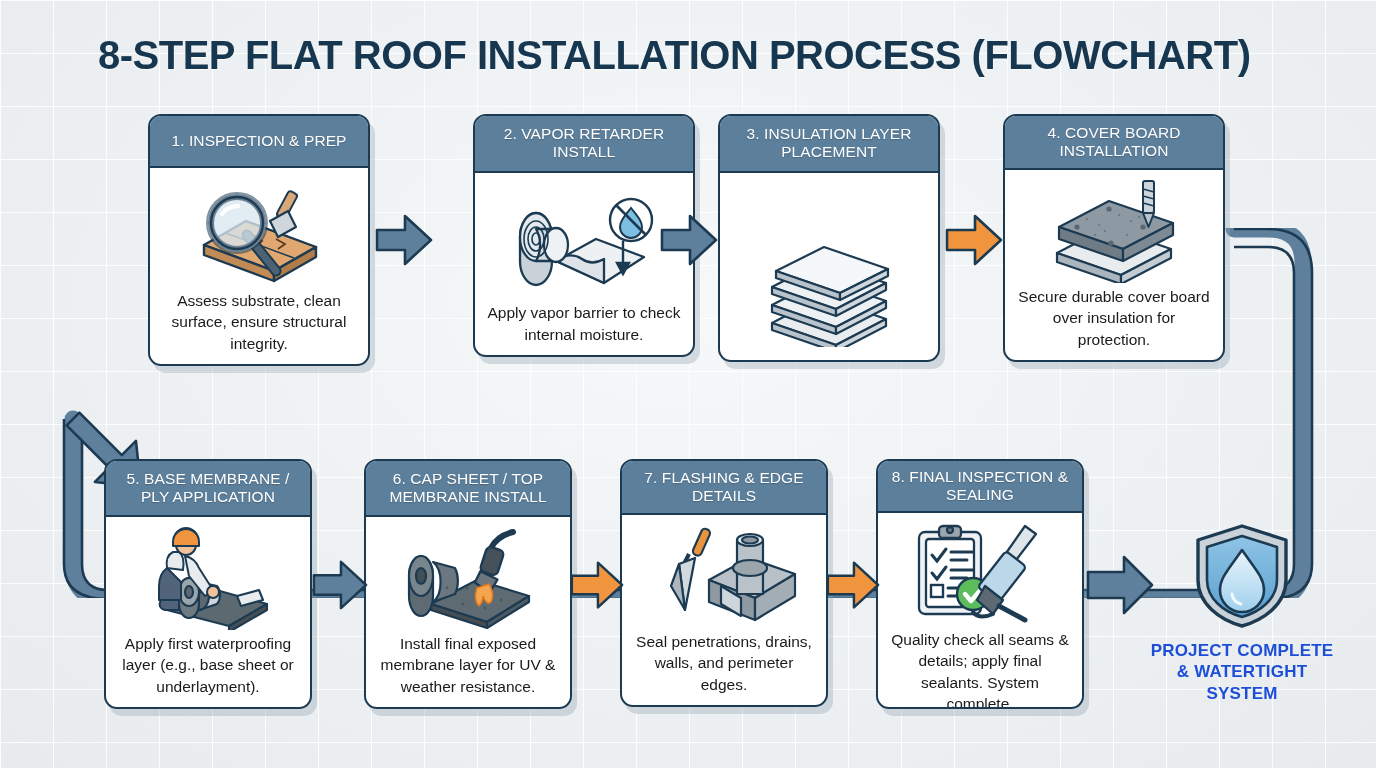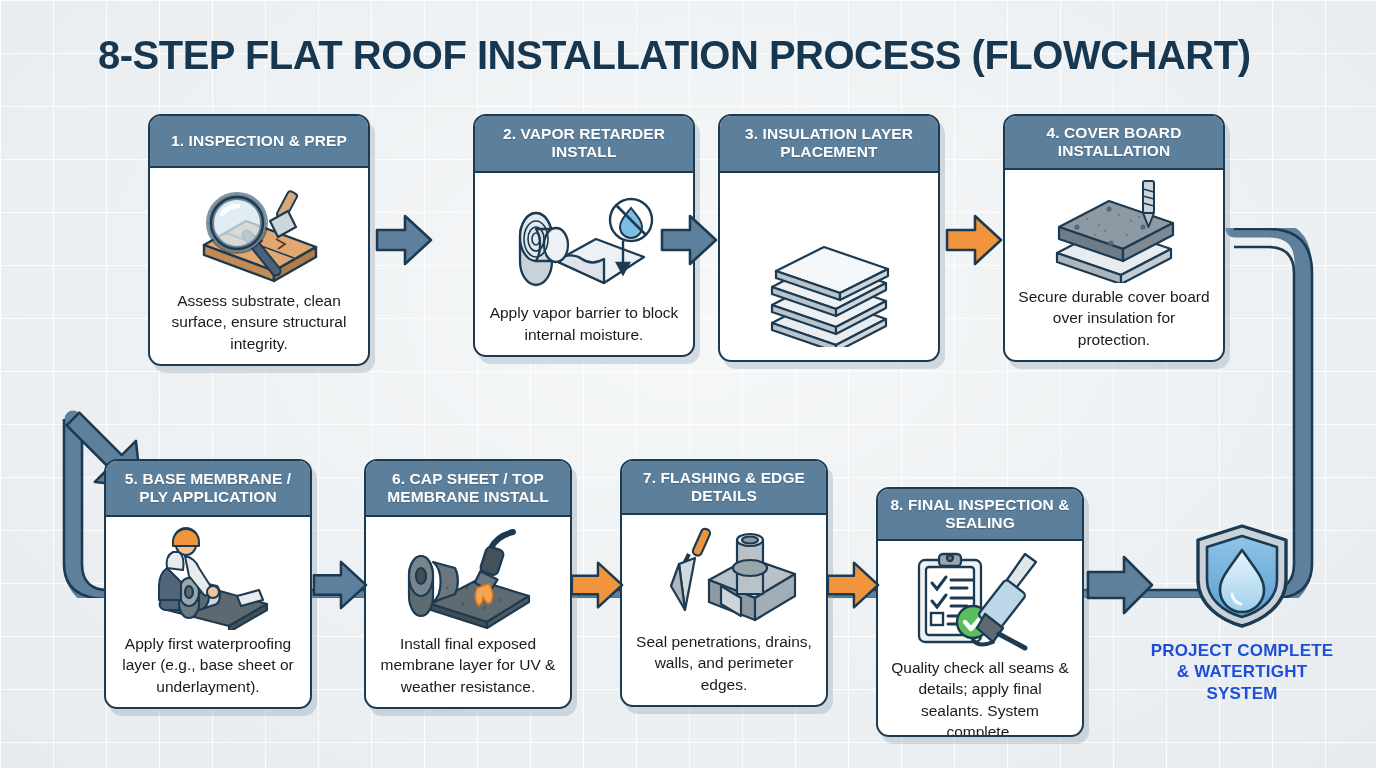--- a/index.html
+++ b/index.html
@@ -31,21 +31,21 @@
     background:#ffffff;
     border:2.5px solid #1c3b52;
     border-radius:13px;
     box-shadow:5px 7px 0 rgba(140,158,172,.33);
     display:flex; flex-direction:column;
     overflow:hidden;
   }
   .card-head {
     background:#5c7f9c;
     color:#ffffff;
-    font-size:15.5px; font-weight:bold;
+    font-size:15.5px; font-weight:normal;
     line-height:1.18;
     text-align:center;
     padding:9px 6px 9px;
     letter-spacing:.1px;
     border-bottom:2px solid #1c3b52;
     text-shadow:0 1px 1px rgba(0,0,0,.22);
     min-height:52px;
     display:flex; align-items:center; justify-content:center;
   }
   .card-body {
@@ -147,21 +147,21 @@
             <circle cx="127" cy="25" r="21" fill="#ffffff" stroke="#1c3b52" stroke-width="2.4"></circle>
             <path d="M127 13 c7 9 11 13 11 19 a11 11 0 0 1 -22 0 c0 -6 4 -10 11 -19 Z" fill="#7dbfe3" stroke="#1c3b52" stroke-width="2"></path>
             <line x1="112" y1="10" x2="142" y2="40" stroke="#1c3b52" stroke-width="2.6"></line>
           </g>
           <g stroke="#1c3b52" stroke-width="2.4" fill="#1c3b52">
             <line x1="119" y1="46" x2="119" y2="70"></line>
             <path d="M113 68 L125 68 L119 79 Z"></path>
           </g>
         </svg>
       </div>
-      <div class="card-desc">Apply vapor barrier to block internal moisture.</div>
+      <div class="card-desc">Apply vapor barrier to check internal moisture.</div>
     </div>
   </div>
 
   <div class="card" style="left:718px; top:114px; width:222px; height:248px;">
     <div class="card-head">3. INSULATION LAYER PLACEMENT</div>
     <div class="card-body">
       <div class="card-art">
         <svg width="150" height="104" viewBox="0 0 150 104">
           <g stroke="#1c3b52" stroke-width="2.2" stroke-linejoin="round">
             <path d="M18 80 L68 54 L132 76 L82 102 Z" fill="#e9edf0"></path>
@@ -337,21 +337,21 @@
             <line x1="40" y1="30" x2="34" y2="42" stroke-width="4"></line>
             <path d="M30 40 L46 34 L36 86 Z" fill="#d3dade"></path>
             <path d="M30 40 L36 86 L22 62 Z" fill="#aeb7bd"></path>
           </g>
         </svg>
       </div>
       <div class="card-desc">Seal penetrations, drains, walls, and perimeter edges.</div>
     </div>
   </div>
 
-  <div class="card" style="left:876px; top:459px; width:208px; height:250px;margin-top:28px;">
+  <div class="card" style="left:876px; top:459px; width:208px; height:250px;">
     <div class="card-head">8. FINAL INSPECTION &amp; SEALING</div>
     <div class="card-body">
       <div class="card-art">
         <svg width="155" height="104" viewBox="0 0 155 104">
           <g stroke="#1c3b52" stroke-width="2.3" stroke-linejoin="round">
             <rect x="16" y="10" width="62" height="82" rx="6" fill="#eef2f5"></rect>
             <rect x="23" y="17" width="48" height="68" rx="3" fill="#ffffff"></rect>
             <rect x="36" y="4" width="22" height="12" rx="4" fill="#9aa5ac"></rect>
             <circle cx="47" cy="8" r="3" fill="#6d7880"></circle>
           </g>

